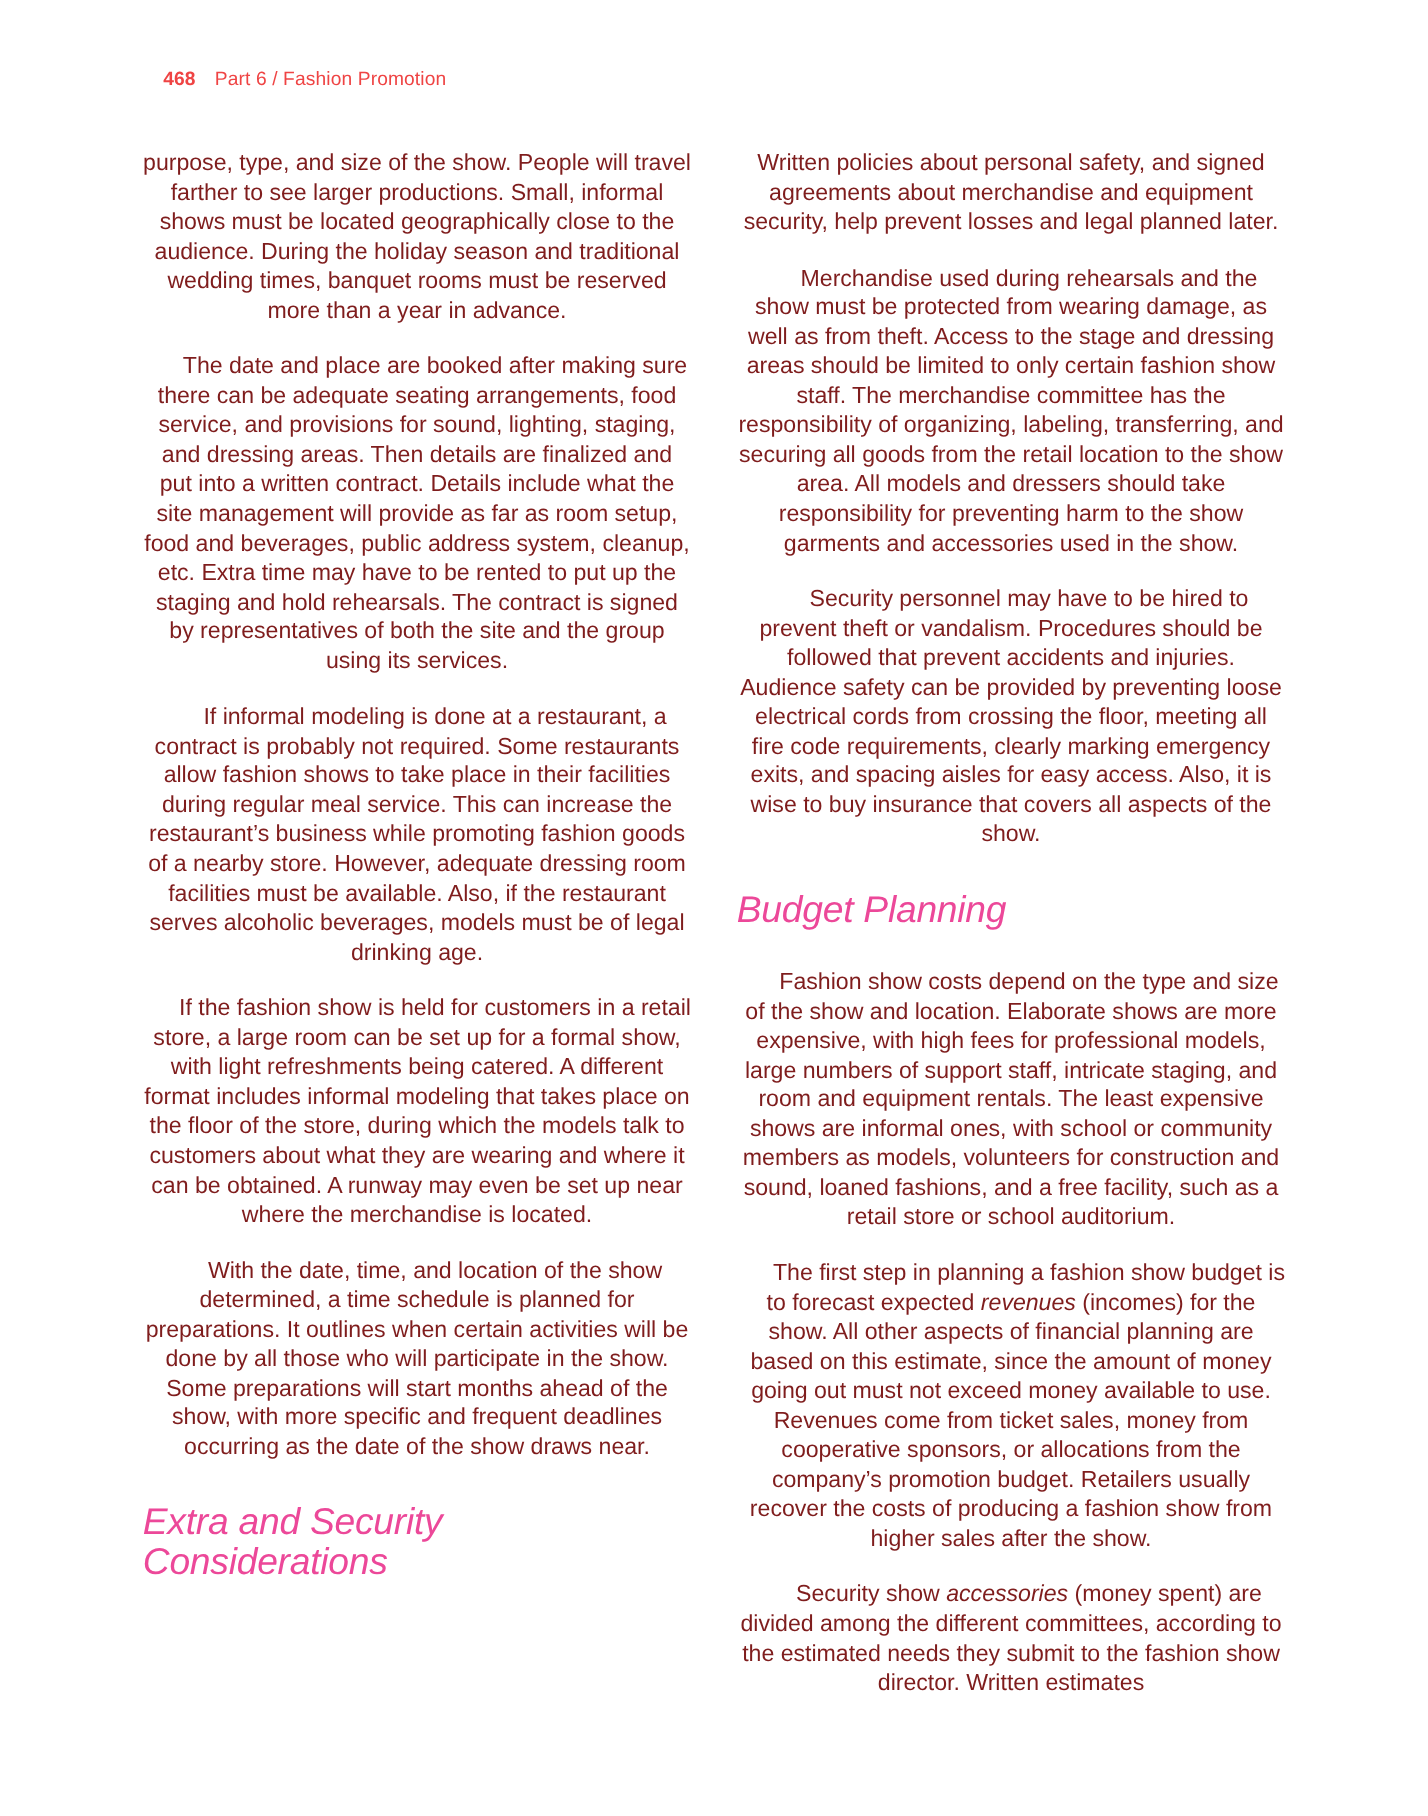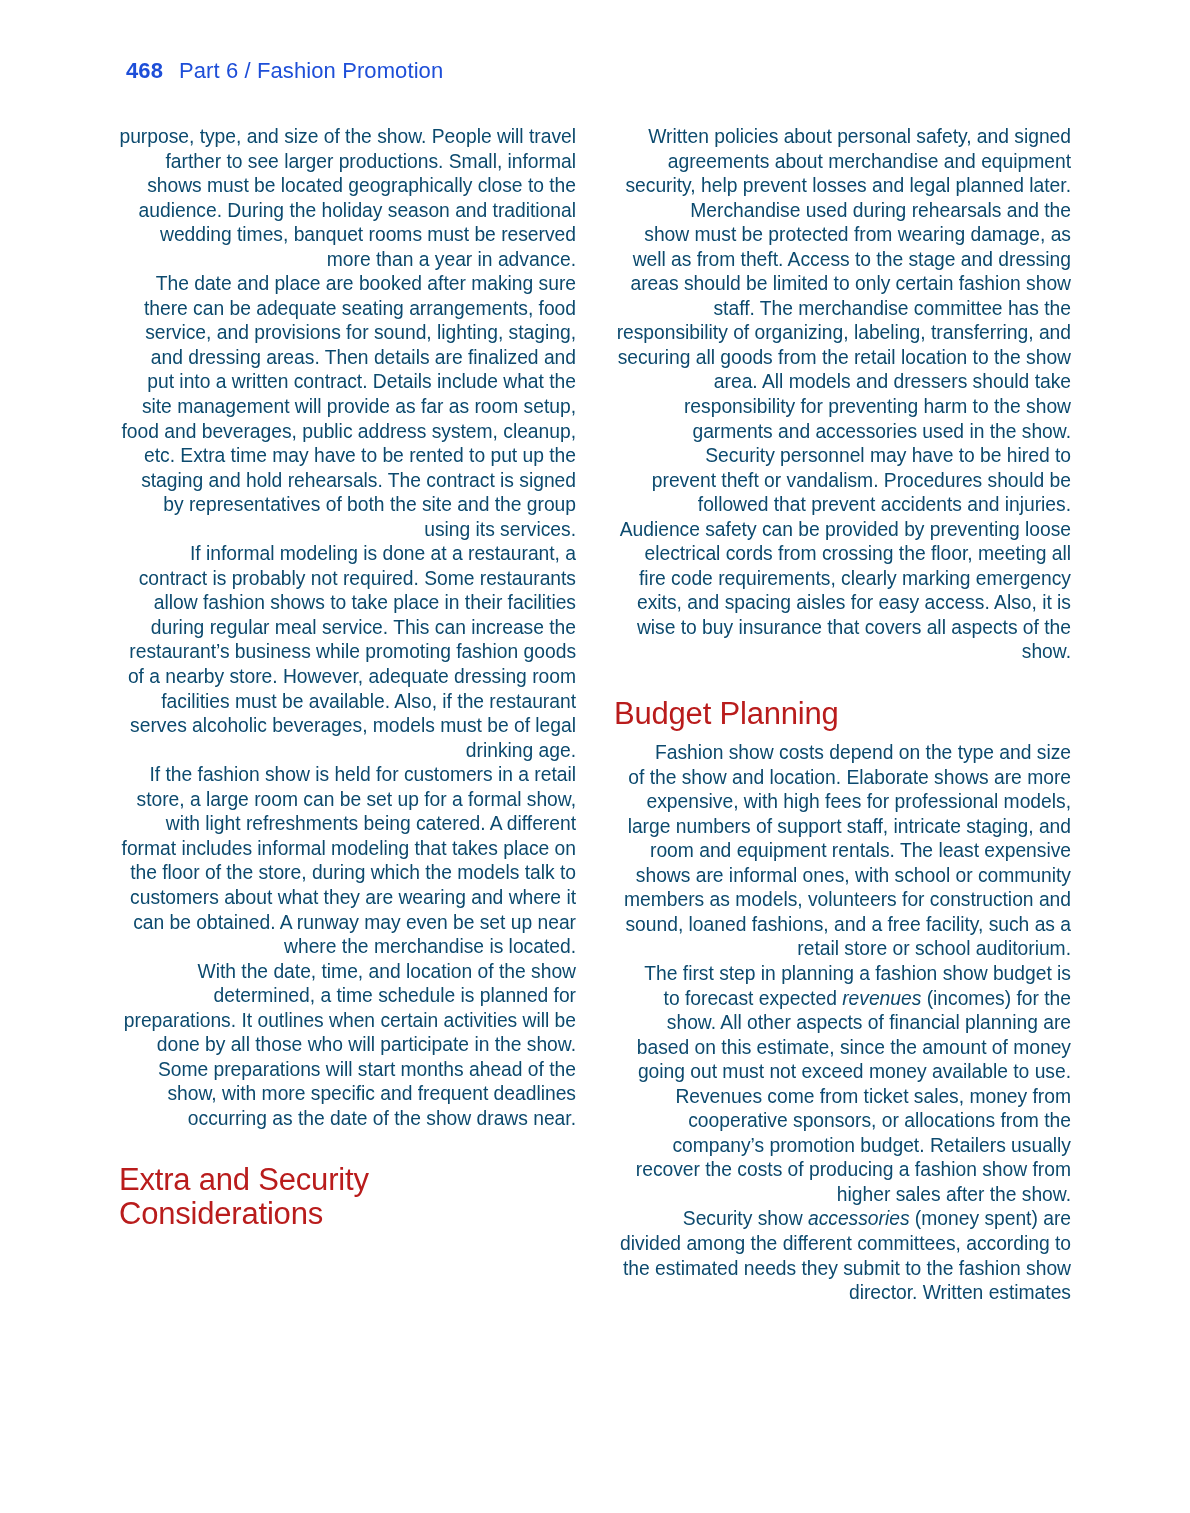--- a/index.html
+++ b/index.html
@@ -18,26 +18,26 @@
 
   .page {
     position: absolute;
     inset: 0;
     background: #ffffff;
   }
 
   
   .running-head {
     position: absolute;
-    left: 126px;
+    left: 136px;
     top: 58px;
-    font-size: 22px;
+    font-size: 16px;
     letter-spacing: 0.1px;
     white-space: nowrap;
-    color: #1d4ed8;
+    color: #ef4444;
   }
   .running-head .folio {
     font-weight: bold;
     margin-right: 16px;
   }
   .running-head .head-title {
     font-weight: normal;
   }
 
   
@@ -53,35 +53,37 @@
   }
   .column {
     width: 457px;
     position: relative;
   }
 
   p.body {
     margin: 0;
     font-size: 19.3px;
     line-height: 24.55px;
-    text-align: right;
-    color: #0c4a6e;
+    text-align: center;
+    color: #7f1d1d;
     letter-spacing: -0.02px;
   }
   p.body.indent {
     text-indent: 30px;
+    margin-top: 22px;
   }
 
   h2.section-heading {
     margin: 0;
     font-size: 31px;
     line-height: 34px;
     font-weight: normal;
     letter-spacing: -0.2px;
-    color: #b91c1c;
+    color: #ec4899;
+    font-style: italic;
   }
   
   .gap-before-heading { height: 32px; }
   .gap-after-heading  { height: 10px; }
 
   em.term {
   }
 </style>
 </head>
 <body>

